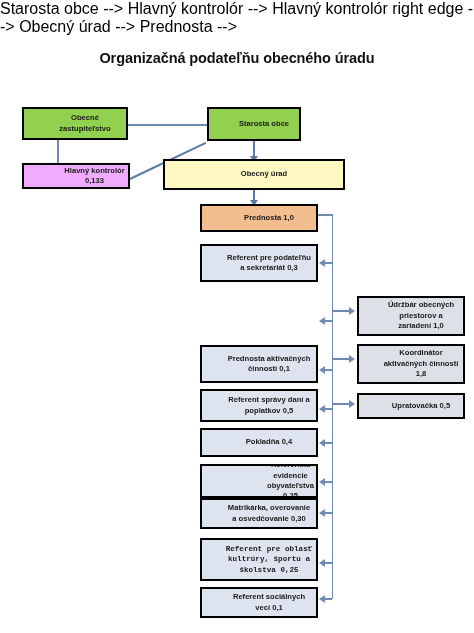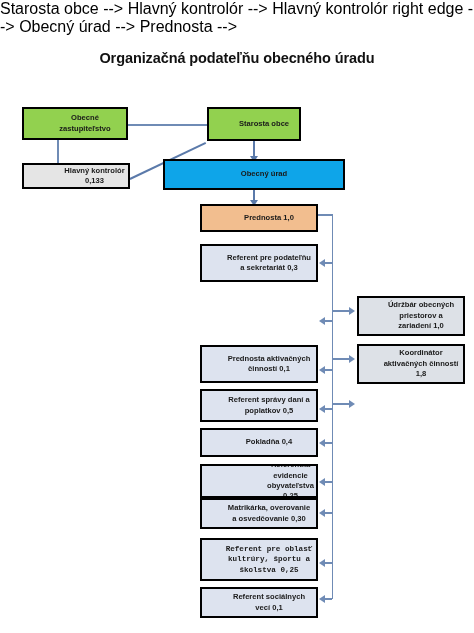--- a/index.html
+++ b/index.html
@@ -44,22 +44,22 @@
     padding: 1px 3px;
     overflow: hidden;
   }
   .node span {
     display: block;
     width: 100%;
     margin-left: 20px;
   }
   
   .n-green  { background: #92D14F; }
-  .n-yellow { background: #e5e5e5; padding-left: 20px; }
-  .n-orange { background: #0ea5e9; justify-content: flex-end; }
+  .n-yellow { background: #f0abfc; padding-left: 20px; }
+  .n-orange { background: #fef9c3; justify-content: flex-end; }
   .n-peach  { background: #F2BE8F; }
   .n-blue   { background: #DDE3EF; }
   .n-grey   { background: #DDE1E7; }
 
   
   .conn {
     position: absolute;
     background: #6F8BB5;
   }
   .conn-h { height: 1.6px; }
@@ -208,16 +208,19 @@
   </div>
   <div class="conn conn-h" style="left:332px; top:310px; width:18px;"></div>
   <div class="arrow arrow-right" style="left:349px; top:306.5px;"></div>
 
   <div class="node n-grey" style="left:357px; top:344px; width:108px; height:40px;">
     <span>Koordinátor aktivačných činností 1,8</span>
   </div>
   <div class="conn conn-h" style="left:332px; top:358px; width:18px;"></div>
   <div class="arrow arrow-right" style="left:349px; top:354.5px;"></div>
 
+  <div class="node n-grey" style="left:357px; top:393px; width:108px; height:26px;">
+    <span>Upratovačka 0,5</span>
+  </div>
   <div class="conn conn-h" style="left:332px; top:403px; width:18px;"></div>
   <div class="arrow arrow-right" style="left:349px; top:399.5px;"></div>
 
 </div>
 
 </body></html>

